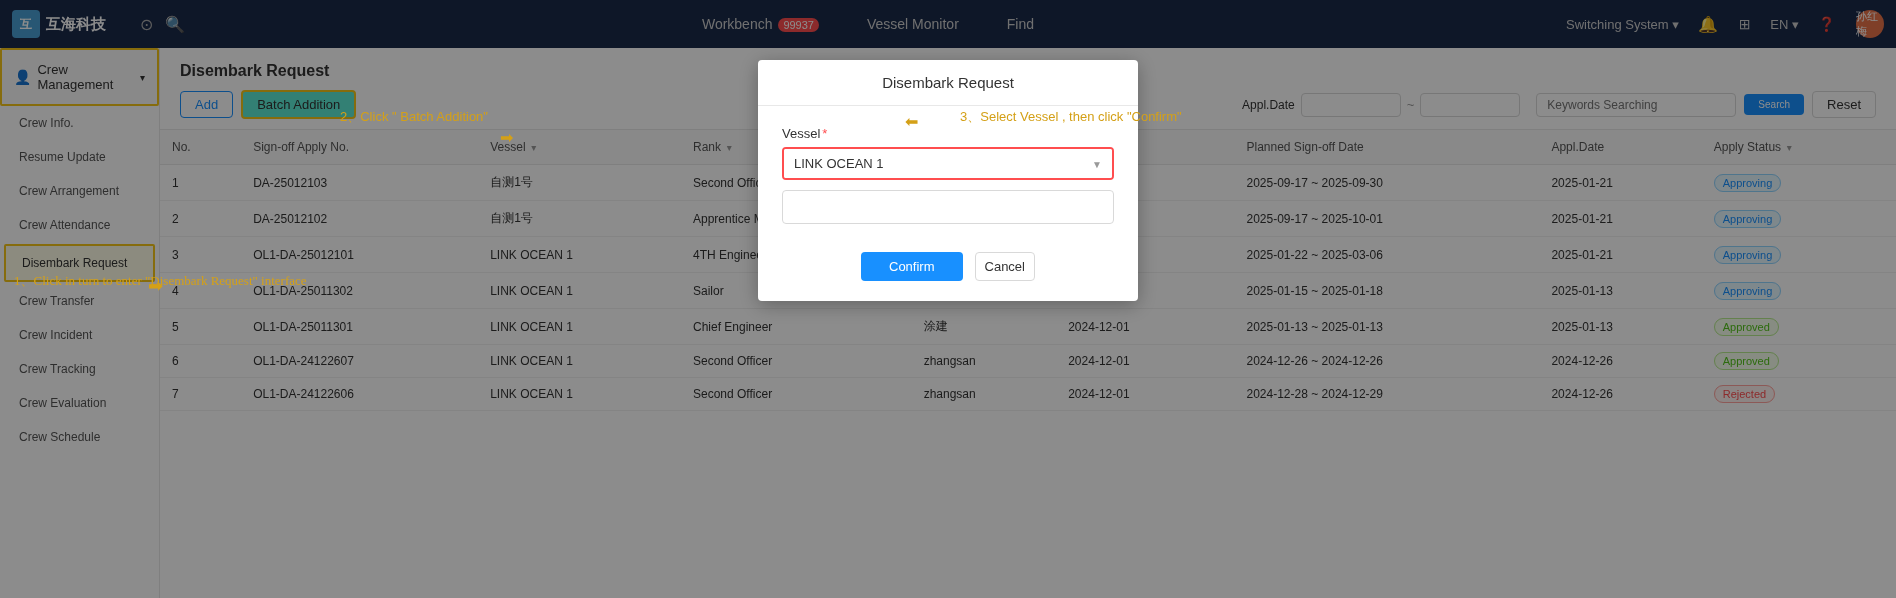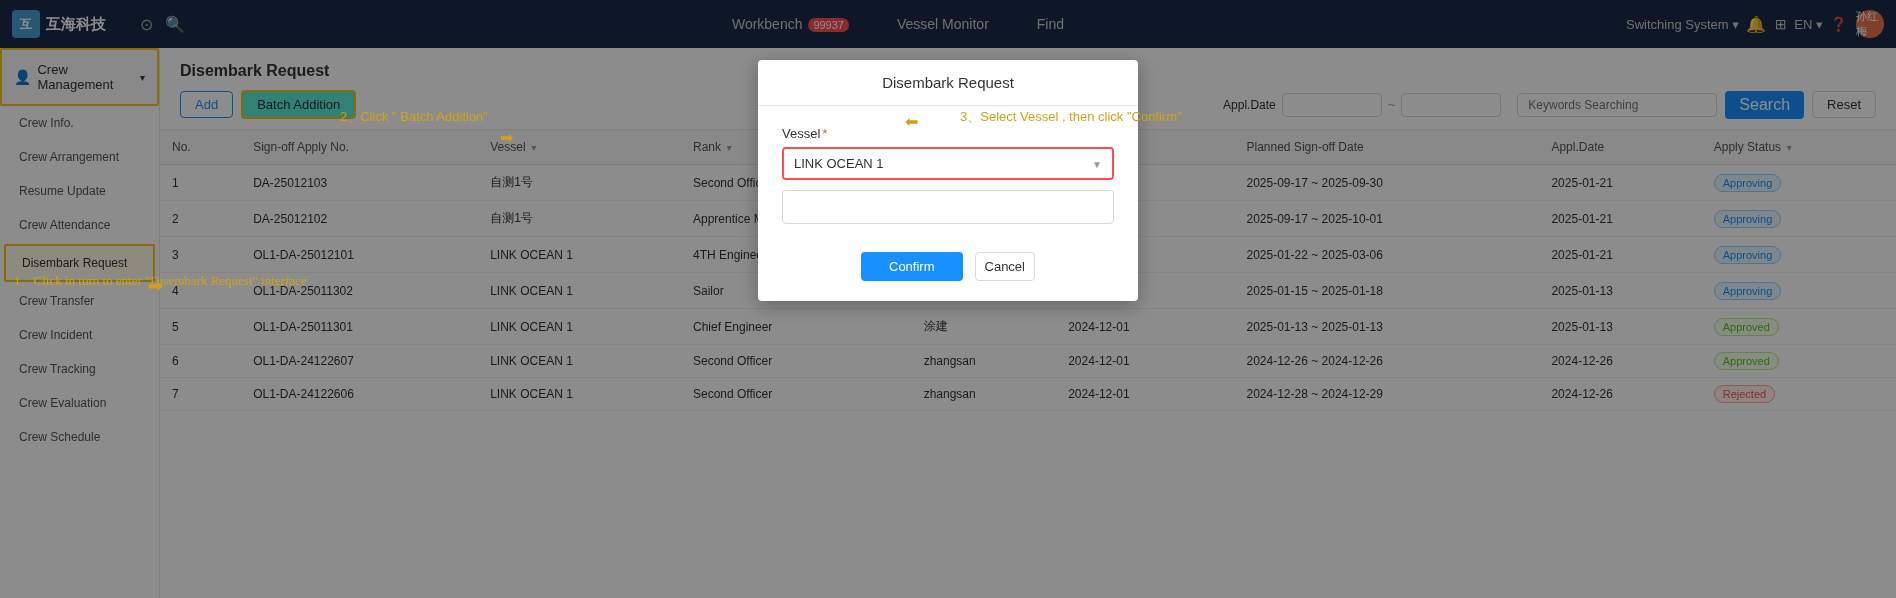--- a/index.html
+++ b/index.html
@@ -45,21 +45,21 @@
       background: #ff4d4f;
       color: #fff;
       border-radius: 10px;
       font-size: 11px;
       padding: 1px 5px;
       margin-left: 2px;
     }
     .top-nav-right {
       display: flex;
       align-items: center;
-      gap: 8px;
+      gap: 20px;
       font-size: 13px;
       color: #ccc;
     }
     .avatar {
       width: 28px; height: 28px;
       background: #e8734a;
       border-radius: 50%;
       display: flex; align-items: center; justify-content: center;
       color: #fff; font-size: 11px;
     }
@@ -168,21 +168,21 @@
       width: 200px;
       outline: none;
     }
     .btn-search {
       background: #1890ff;
       color: #fff;
       border: none;
       padding: 5px 14px;
       border-radius: 4px;
       cursor: pointer;
-      font-size: 16px;
+      font-size: 10px;
     }
     .btn-reset {
       background: #fff;
       border: 1px solid #d9d9d9;
       color: #333;
       padding: 5px 14px;
       border-radius: 4px;
       cursor: pointer;
       font-size: 13px;
     }
@@ -404,22 +404,22 @@
 
   <div class="sidebar">
     <div class="sidebar-section">
       <div class="sidebar-group-header highlighted-item">
         <span style="font-size:14px;">👤</span>
         <span>Crew Management</span>
         <span style="margin-left:auto;font-size:10px;">▾</span>
       </div>
       <div id="sidebar-items">
       <div class="sidebar-item">Crew Info.</div>
+          <div class="sidebar-item">Resume Update</div>
           <div class="sidebar-item">Crew Arrangement</div>
-          <div class="sidebar-item">Resume Update</div>
           <div class="sidebar-item">Crew Attendance</div>
           <div class="sidebar-item active highlighted">Disembark Request</div>
           <div class="sidebar-item">Crew Transfer</div>
           <div class="sidebar-item">Crew Incident</div>
           <div class="sidebar-item">Crew Tracking</div>
           <div class="sidebar-item">Crew Evaluation</div>
           <div class="sidebar-item">Crew Schedule</div>
         </div>
     </div>
   </div>

